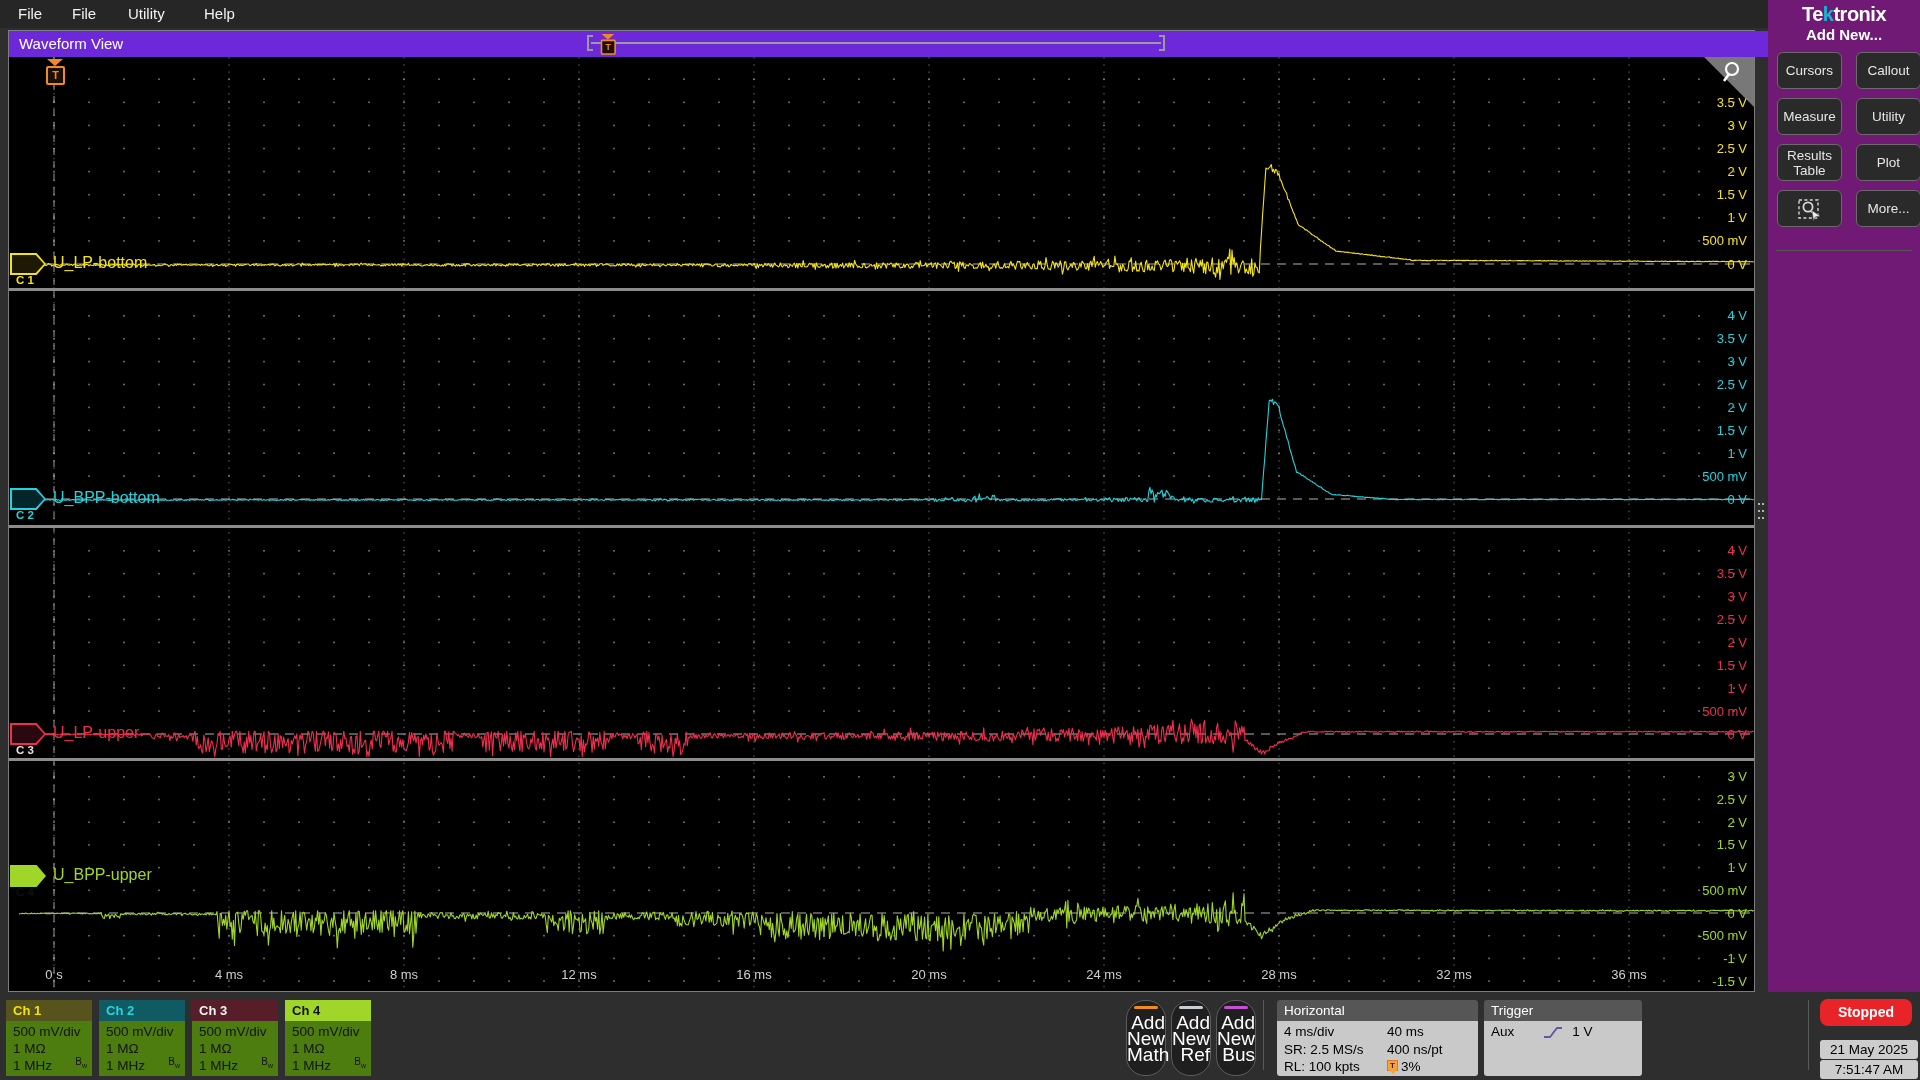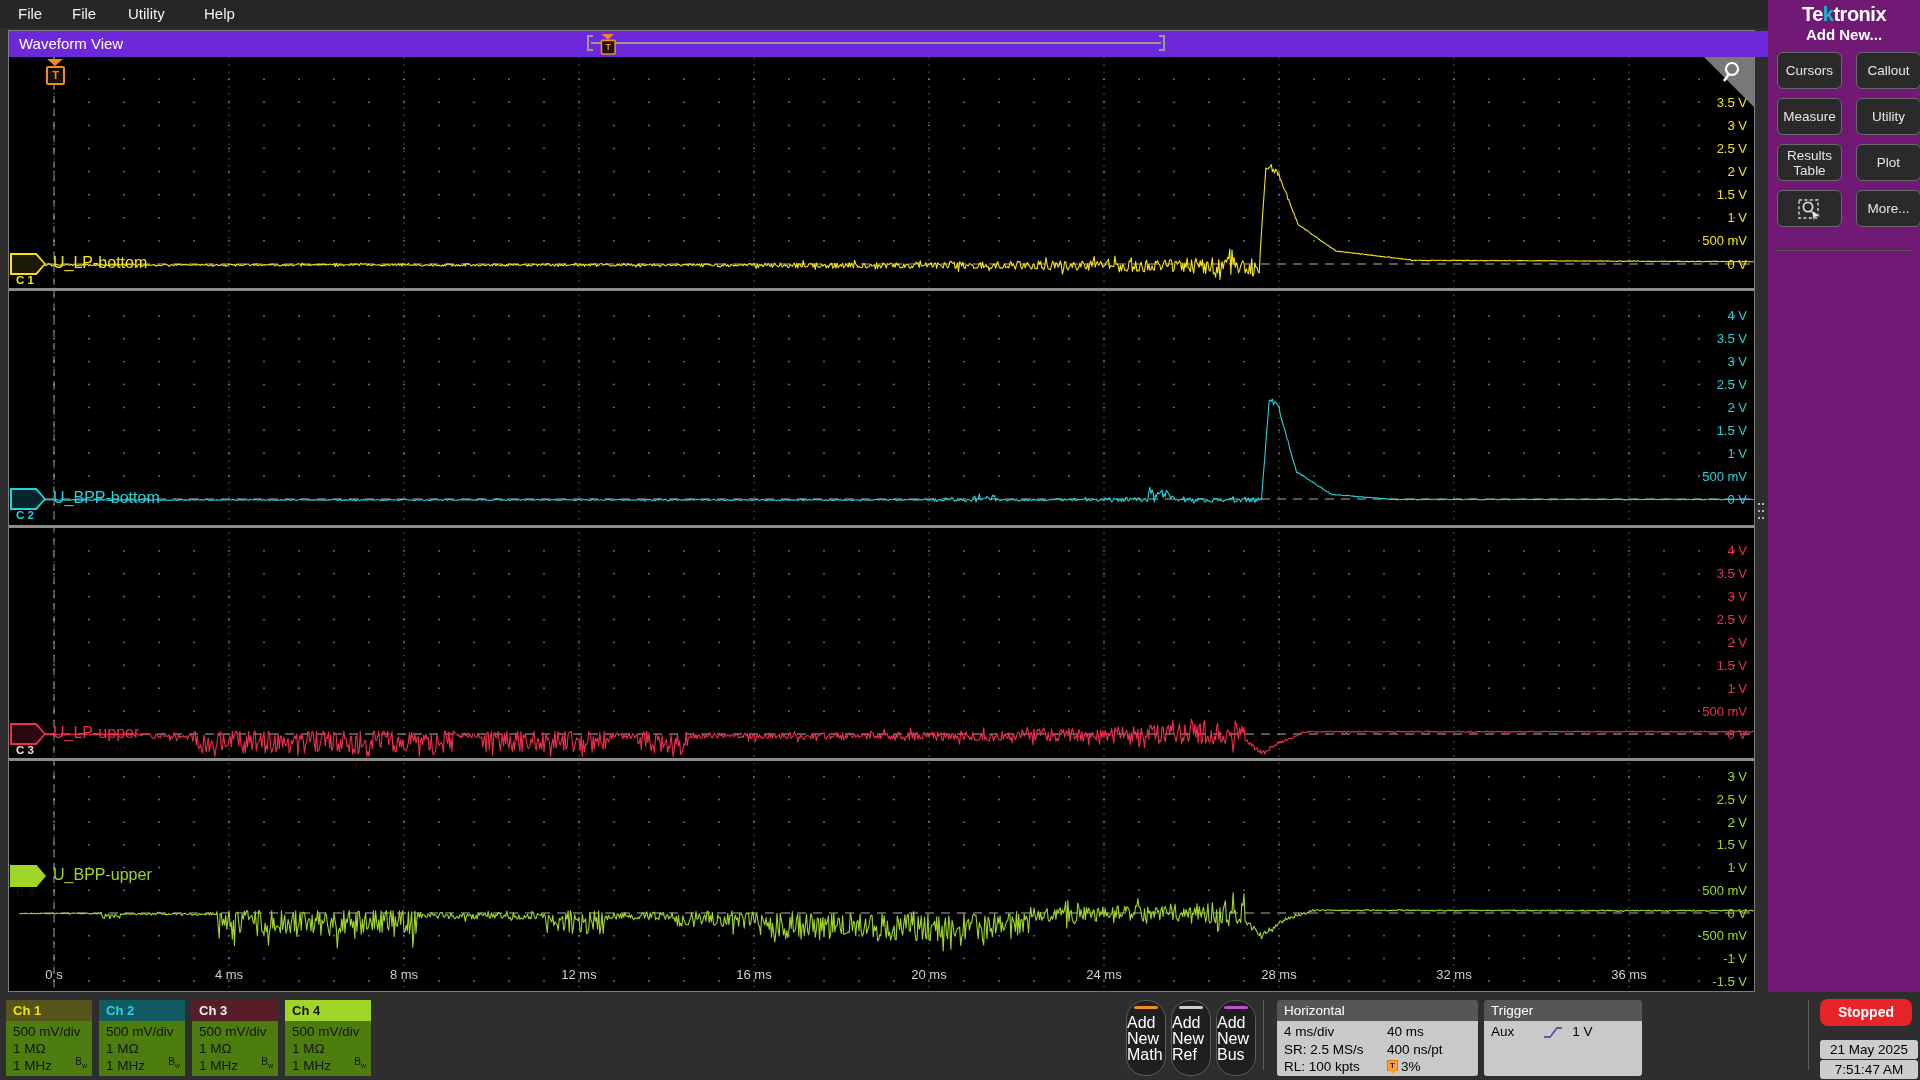--- a/index.html
+++ b/index.html
@@ -46,21 +46,21 @@
   
   #bottombar{position:absolute;left:0;top:992px;width:1920px;height:88px;background:#2e2e2e;}
   #channel-cards{position:absolute;left:6px;top:8px;display:flex;gap:7px;}
   .ccard{width:86px;height:76px;border-radius:0;overflow:hidden;background:#4d7c0f;}
   .ccard .hd{height:21px;line-height:21px;padding-left:7px;font-size:13px;font-weight:bold;}
   .ccard .bd{padding:2px 0 0 7px;color:#141414;font-size:13.5px;line-height:17px;position:relative;height:55px;}
   .ccard .bw{position:absolute;right:5px;bottom:4px;font-size:10px;color:#141414;}
   .ccard .bw sub{font-size:7px;}
   #addnew-group{position:absolute;left:1126px;top:8px;display:flex;gap:5px;}
   .an-btn{width:40px;height:76px;background:#1f1f1f;border:1px solid #5c5c5c;border-radius:19px;box-sizing:border-box;
-     color:#fff;font-size:16px;text-align:left;padding-top:14px;line-height:16px;position:relative;cursor:default;}
+     color:#fff;font-size:19px;text-align:right;padding-top:14px;line-height:16px;position:relative;cursor:default;}
   .an-btn .bar{position:absolute;left:7px;top:5px;width:24px;height:3px;border-radius:2px;}
   .vdiv{position:absolute;top:8px;width:1px;height:70px;background:#5a5a5a;}
   .panel{position:absolute;top:8px;border-radius:3px;overflow:hidden;}
   .panel .hd{height:21px;line-height:21px;background:#565656;color:#fff;font-size:13.5px;padding-left:7px;}
   .panel .bd{background:#c9c9c9;color:#000;font-size:13.5px;padding:2px 7px 0 7px;height:55px;box-sizing:border-box;line-height:17.5px;}
   #panel-horizontal{left:1277px;width:201px;}
   #panel-horizontal .row{display:grid;grid-template-columns:103px 1fr;}
   #panel-trigger{left:1484px;width:158px;}
   #panel-trigger .trow{display:flex;align-items:center;gap:6px;}
   #panel-trigger .trow .lvl{margin-left:2px;}

